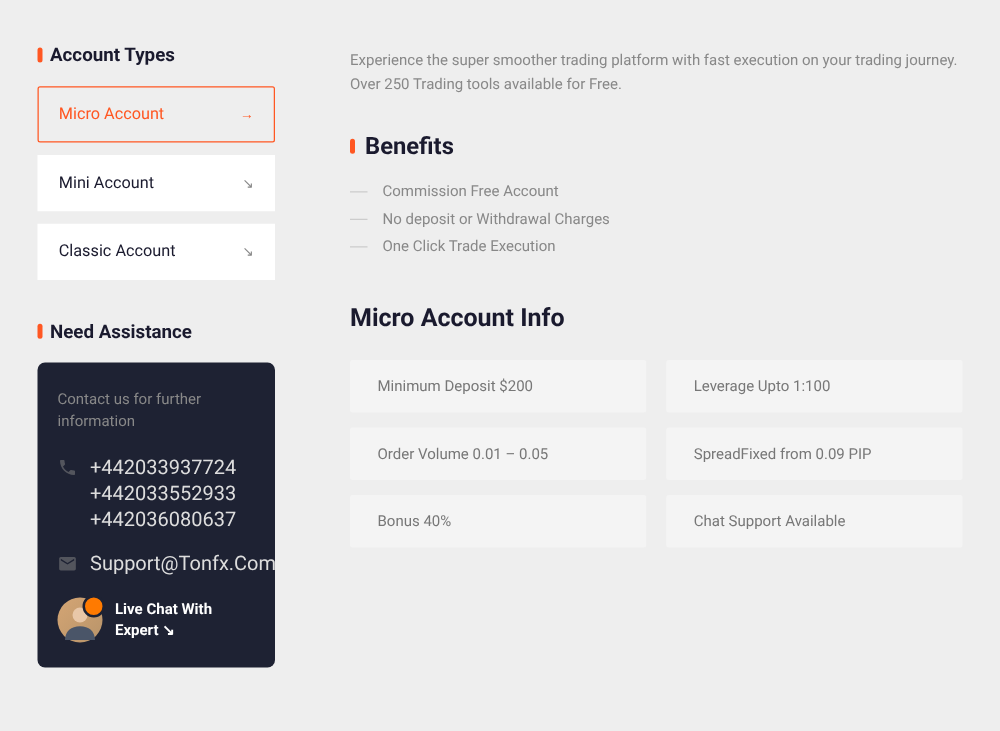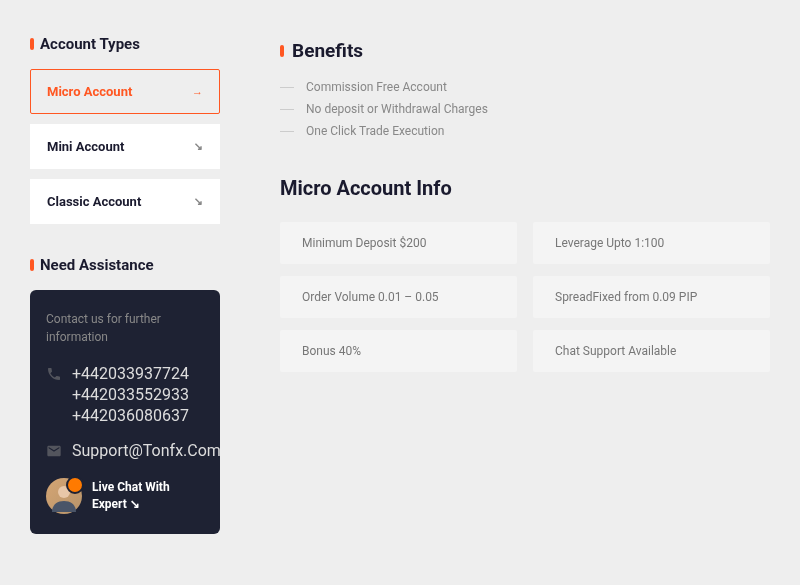--- a/index.html
+++ b/index.html
@@ -3,21 +3,21 @@
 <meta charset="utf-8">
 <style>
 * { box-sizing: border-box; margin: 0; padding: 0; }
 body { font-family: -apple-system, BlinkMacSystemFont, "Segoe UI", Roboto, sans-serif; background: #eeeeee; width: 800px; height: 585px; overflow: hidden; }
 .container { display: flex; padding: 35px 30px 0 30px; gap: 60px; }
 .sidebar { width: 190px; flex-shrink: 0; }
 .main { flex: 1; padding-top: 4px; }
 .section-title { display: flex; align-items: center; gap: 6px; font-size: 15px; font-weight: 700; color: #1a1a2e; margin-bottom: 16px; }
 .bullet { width: 4px; height: 12px; background: #ff5722; border-radius: 2px; display: inline-block; }
 .tab-list { display: flex; flex-direction: column; gap: 10px; margin-bottom: 32px; }
-.tab-item { display: flex; justify-content: space-between; align-items: center; padding: 14px 16px; background: #fff; border: 1px solid transparent; font-size: 13px; font-weight: 700; color: #1a1a2e; cursor: pointer; text-align: center; }
+.tab-item { display: flex; justify-content: space-between; align-items: center; padding: 14px 16px; background: #fff; border: 1px solid transparent; font-size: 13px; font-weight: 400; color: #1a1a2e; cursor: pointer; text-align: center; }
 .tab-item.active { border: 1px solid #ff5722; color: #ff5722; background: transparent; border-radius: 2px; }
 .tab-arrow { font-size: 11px; color: #888; }
 .tab-item.active .tab-arrow { color: #ff5722; }
 .assist-box { background: #1e2233; border-radius: 6px; padding: 20px 16px; color: #ccc; }
 .assist-text { font-size: 12px; color: #888; line-height: 1.5; margin-bottom: 18px; }
 .contact-row { display: flex; align-items: flex-start; gap: 10px; margin-bottom: 16px; }
 .contact-icon { width: 16px; height: 16px; opacity: 0.5; flex-shrink: 0; margin-top: 2px; }
 .phones { display: flex; flex-direction: column; gap: 2px; }
 .phone, .email { font-size: 16px; color: #ddd; }
 .chat-row { display: flex; align-items: center; gap: 10px; margin-top: 18px; }
@@ -86,20 +86,21 @@
               <circle cx="18" cy="14" r="6" fill="#e8c7a8"></circle>
               <path d="M6 34c0-7 5-11 12-11s12 4 12 11" fill="#4a5568"></path>
             </svg>
         </div>
         <span class="chat-text">Live Chat With Expert  ↘</span>
       </div>
     </div>
   </aside>
 
   <main class="main">
+    <p class="intro">Experience the super smoother trading platform with fast execution on your trading journey. Over 250 Trading tools available for Free.</p>
 
     <h3 class="benefits-title">
       <span class="bullet"></span>
       <span>Benefits</span>
     </h3>
     <ul class="benefit-list">
       <li class="benefit-item">
           <span class="dash"></span>
           <span>Commission Free Account</span>
         </li>

